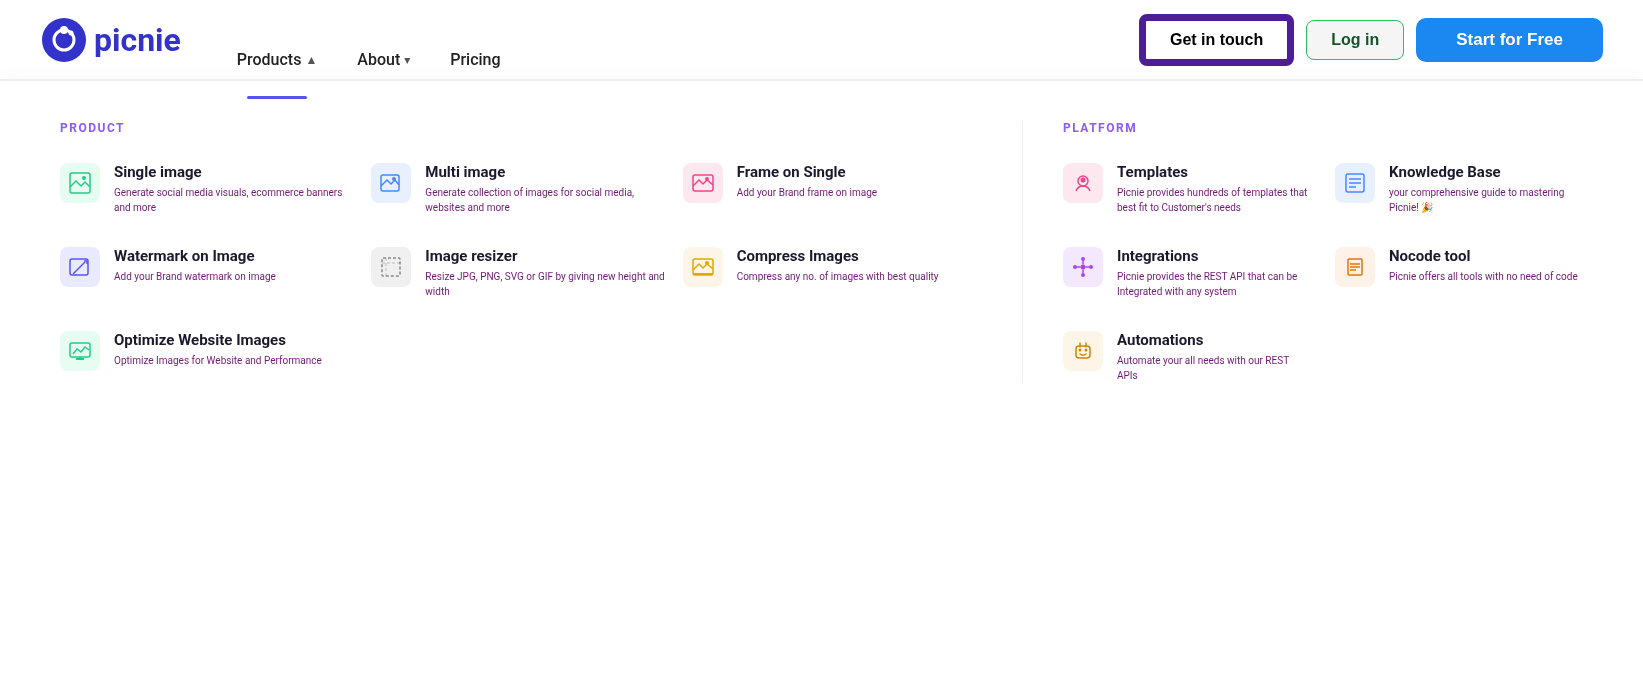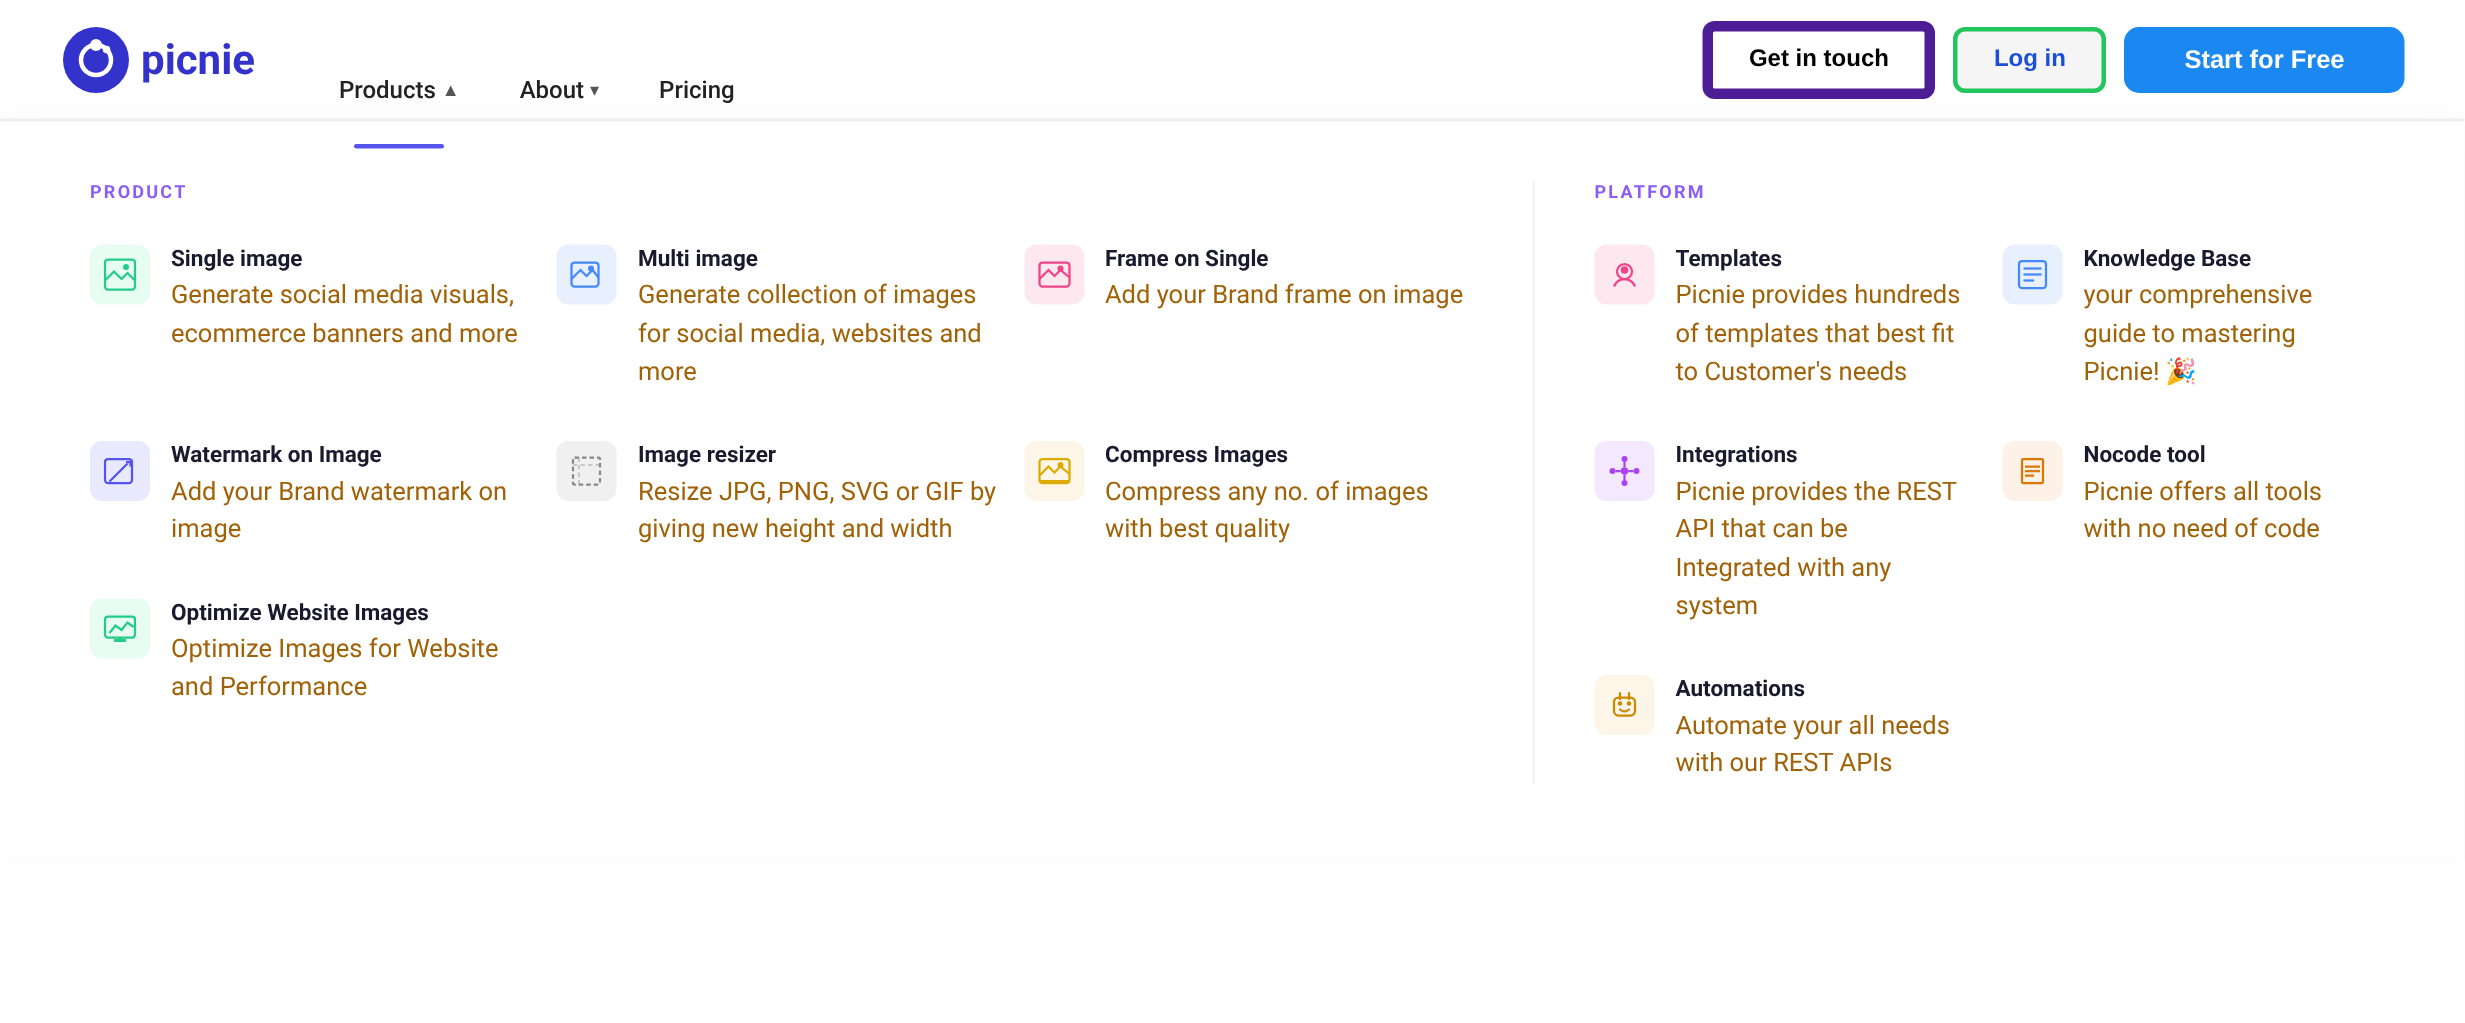--- a/index.html
+++ b/index.html
@@ -19,21 +19,21 @@
       align-items: center;
       gap: 6px;
       text-decoration: none;
       margin-right: 40px;
     }
     .logo-icon {
       width: 48px;
       height: 48px;
     }
     .logo-text {
-      font-size: 28px;
+      font-size: 32px;
       font-weight: 700;
       color: #3333cc;
     }
     .nav-links {
       display: flex;
       align-items: center;
       gap: 8px;
       flex: 1;
       margin-top: 40px;
     }
@@ -69,28 +69,28 @@
     .btn-touch {
       border: 7px solid #4c1d95;
       background: #fff;
       padding: 10px 24px;
       font-size: 16px;
       font-weight: 600;
       border-radius: 8px;
       cursor: pointer;
     }
     .btn-login {
-      border: 3px solid #22c55e;
+      border: 1px solid #22c55e;
       background: #f5f5f5;
       padding: 10px 24px;
       font-size: 16px;
       font-weight: 600;
       border-radius: 8px;
       cursor: pointer;
-      color: #1d4ed8;
+      color: #14532d;
     }
     .btn-start {
       border: none;
       background: #1a88f0;
       color: #fff;
       padding: 12px 40px;
       font-size: 17px;
       font-weight: 700;
       border-radius: 10px;
       cursor: pointer;
@@ -162,22 +162,22 @@
     .menu-icon.gray   { background: #f0f0f0; }
 
     .menu-content {}
     .menu-title {
       font-size: 15px;
       font-weight: 700;
       color: #1a1a2e;
       margin-bottom: 4px;
     }
     .menu-desc {
-      font-size: 17px;
-      color: #a16207;
+      font-size: 10px;
+      color: #701a75;
       line-height: 1.5;
     }
   </style>
 </head>
 <body>
 
 <nav class="navbar">
   <a class="logo" href="#">
     <svg class="logo-icon" viewBox="0 0 48 48" xmlns="http://www.w3.org/2000/svg">
       <circle cx="24" cy="24" r="22" fill="#3333cc"></circle>

